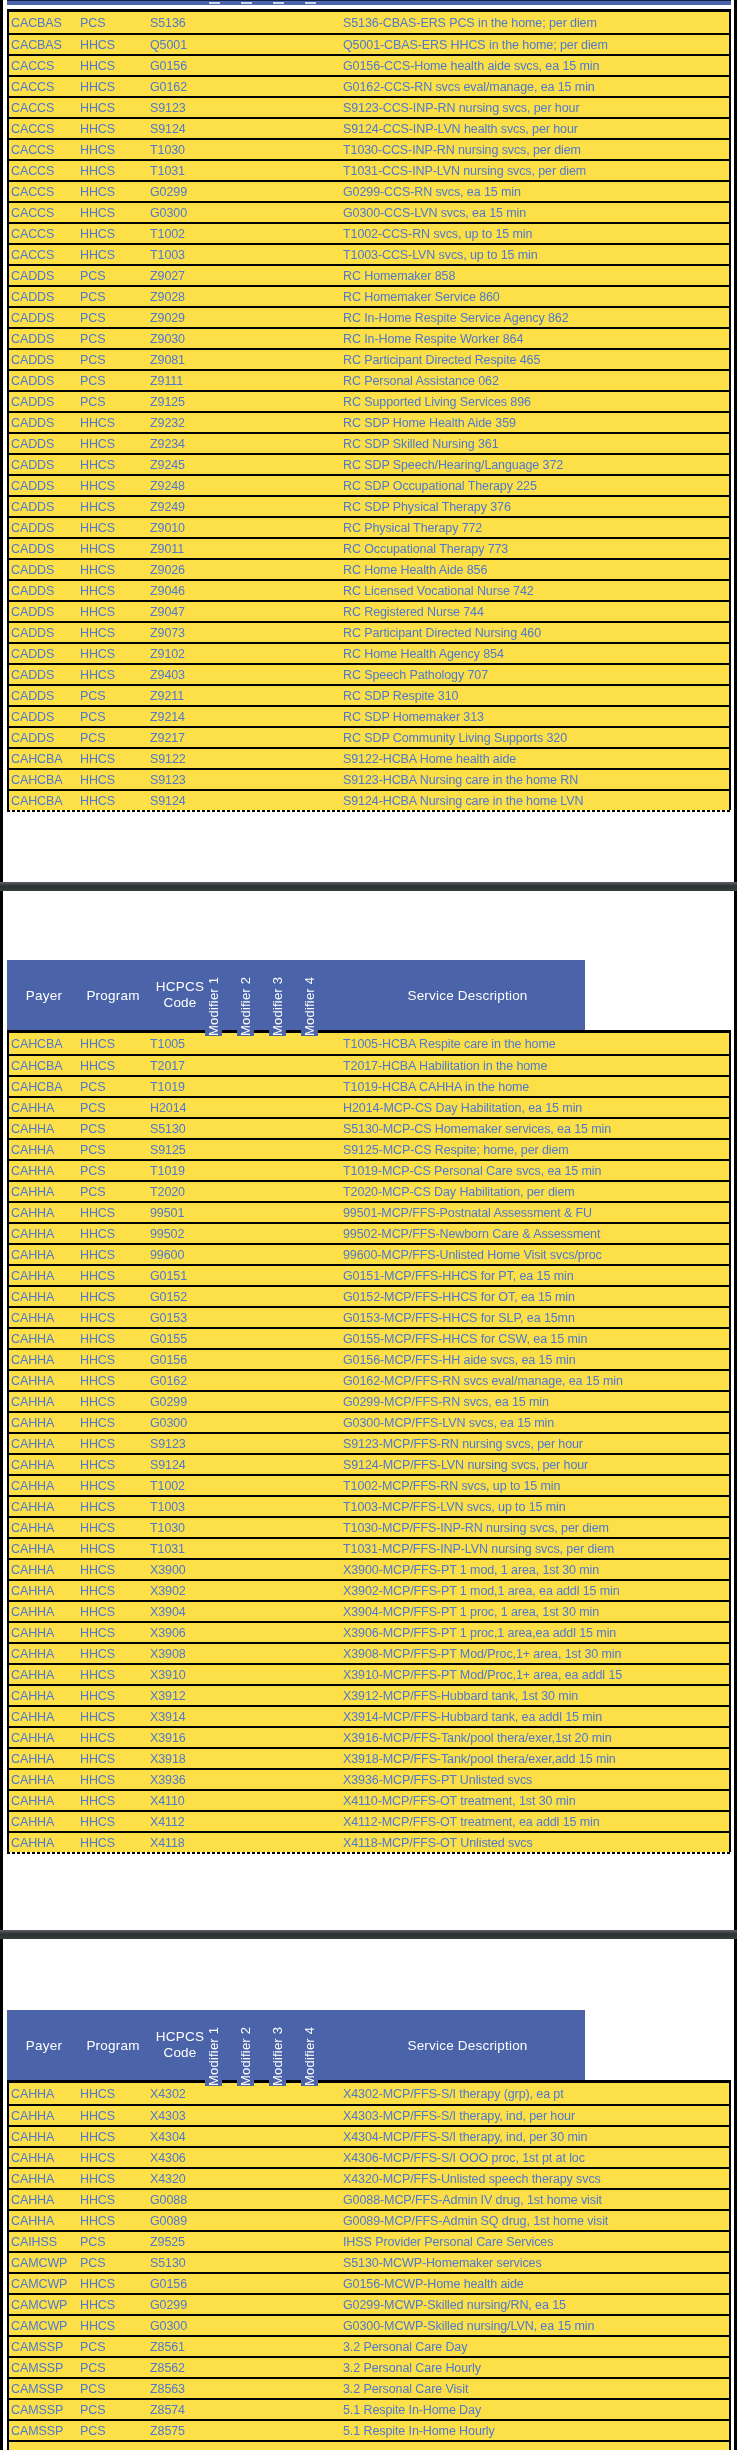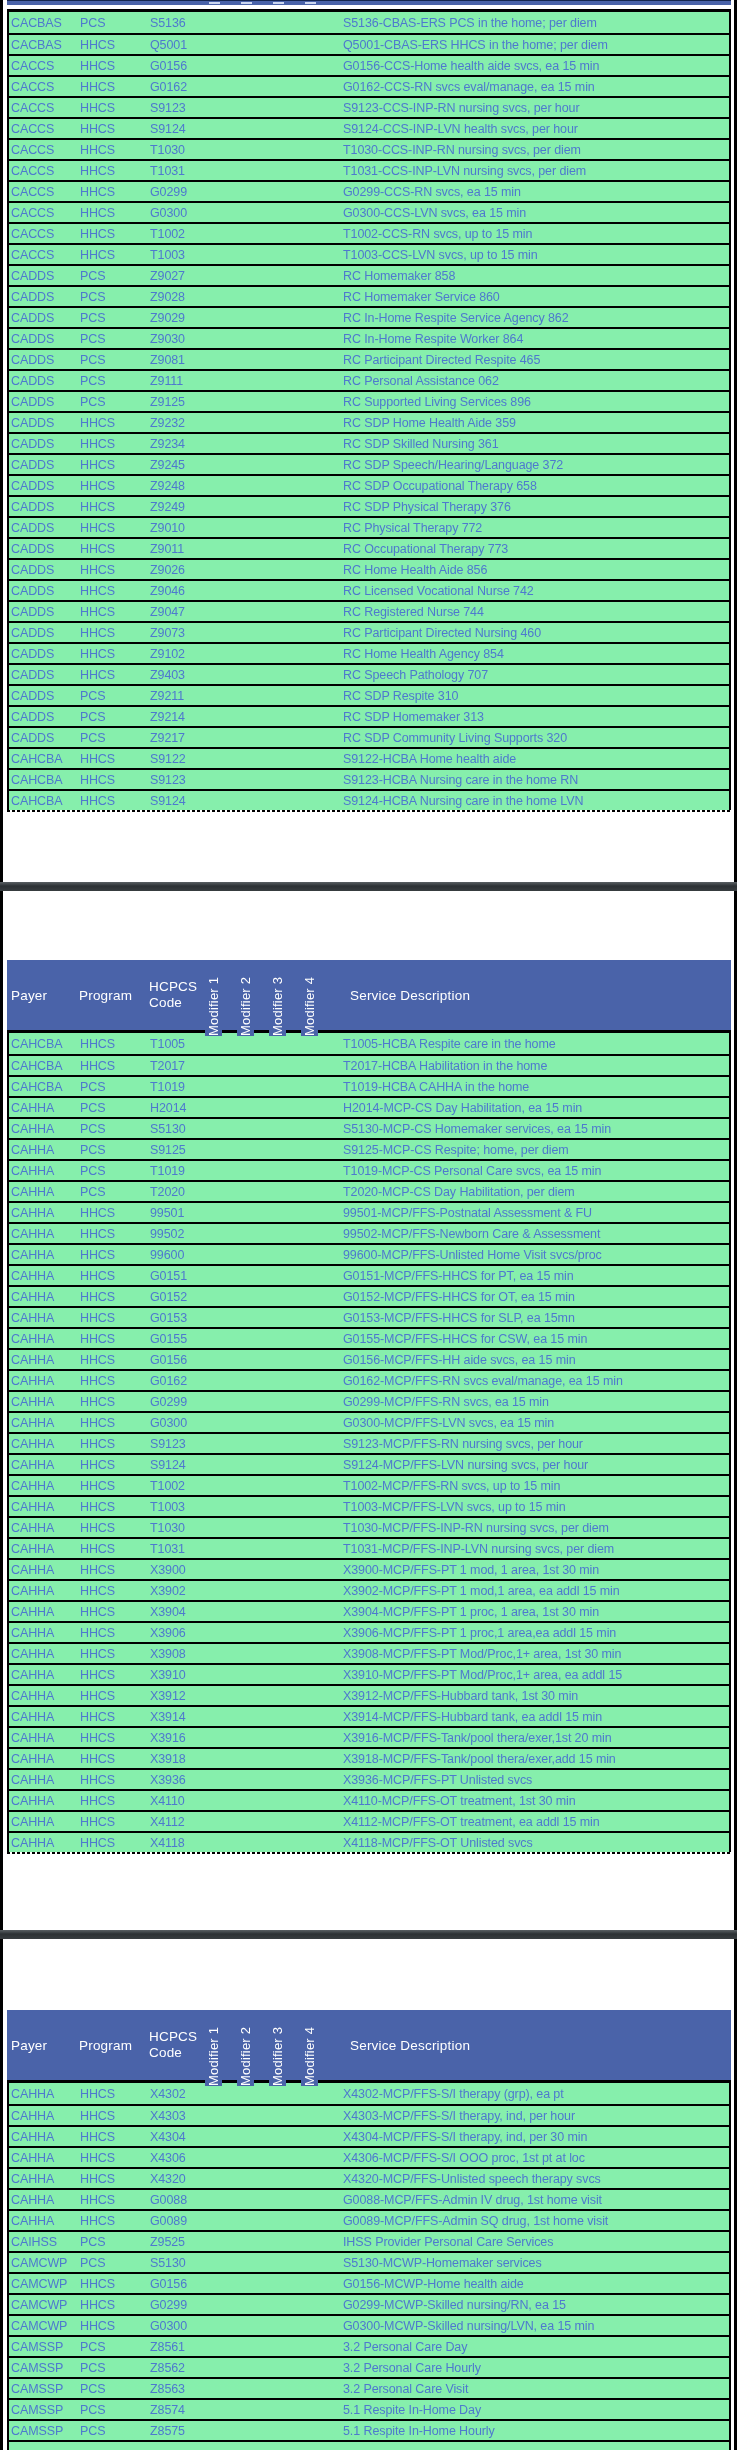--- a/index.html
+++ b/index.html
@@ -29,25 +29,26 @@
     background:#4a63a9;border-top:1px solid #16274f;
     box-sizing:border-box;position:relative;
   }
   .cut-mark{position:absolute;top:1px;height:2px;width:11px;background:#ccd7ef;}
   .gap4{height:4px;}
   .gap69{height:69px;}
   .gap71{height:71px;}
   
   .thead{
     position:relative;z-index:2;
-    margin-left:4px;width:724px;height:70px;
+    margin-left:4px;width:578px;height:70px;
     background:#4a63a9;color:#fff;
     display:flex;align-items:center;
     font-size:13.5px;letter-spacing:0.2px;
     box-sizing:border-box;
+    text-align:center;
   }
   .hc{box-sizing:border-box;}
   .h-payer{width:70px;padding-left:4px;}
   .h-program{width:70px;padding-left:2px;}
   .h-code{width:64px;padding-left:2px;line-height:16px;white-space:pre-line;}
   .h-mods{width:130px;height:70px;position:relative;}
   .h-desc{flex:1;padding-left:9px;}
   .mod-label{
     position:absolute;top:6px;width:17px;height:70px;
     background:#4a63a9;color:#fff;
@@ -56,21 +57,21 @@
     display:flex;align-items:center;
     white-space:nowrap;
   }
   
   .tbl{
     margin-left:4px;width:724px;
     box-sizing:border-box;
     border-left:2px solid #000;
     border-right:2px solid #000;
     border-top:3px solid #000;
-    background:#86efac;
+    background:#fde047;
     position:relative;z-index:1;
   }
   .row{
     display:flex;align-items:center;
     height:21px;box-sizing:border-box;
     border-top:2px solid #000;
     color:#4e79ce;
     font-size:12.5px;letter-spacing:-0.1px;
     white-space:nowrap;overflow:hidden;
   }
@@ -251,21 +252,21 @@
     <div class="cell c-program">HHCS</div>
     <div class="cell c-code">Z9245</div>
     <div class="cell c-mods"></div>
     <div class="cell c-desc">RC SDP Speech/Hearing/Language 372</div>
   </div>
       <div class="row">
     <div class="cell c-payer">CADDS</div>
     <div class="cell c-program">HHCS</div>
     <div class="cell c-code">Z9248</div>
     <div class="cell c-mods"></div>
-    <div class="cell c-desc">RC SDP Occupational Therapy 658</div>
+    <div class="cell c-desc">RC SDP Occupational Therapy 225</div>
   </div>
       <div class="row">
     <div class="cell c-payer">CADDS</div>
     <div class="cell c-program">HHCS</div>
     <div class="cell c-code">Z9249</div>
     <div class="cell c-mods"></div>
     <div class="cell c-desc">RC SDP Physical Therapy 376</div>
   </div>
       <div class="row">
     <div class="cell c-payer">CADDS</div>

